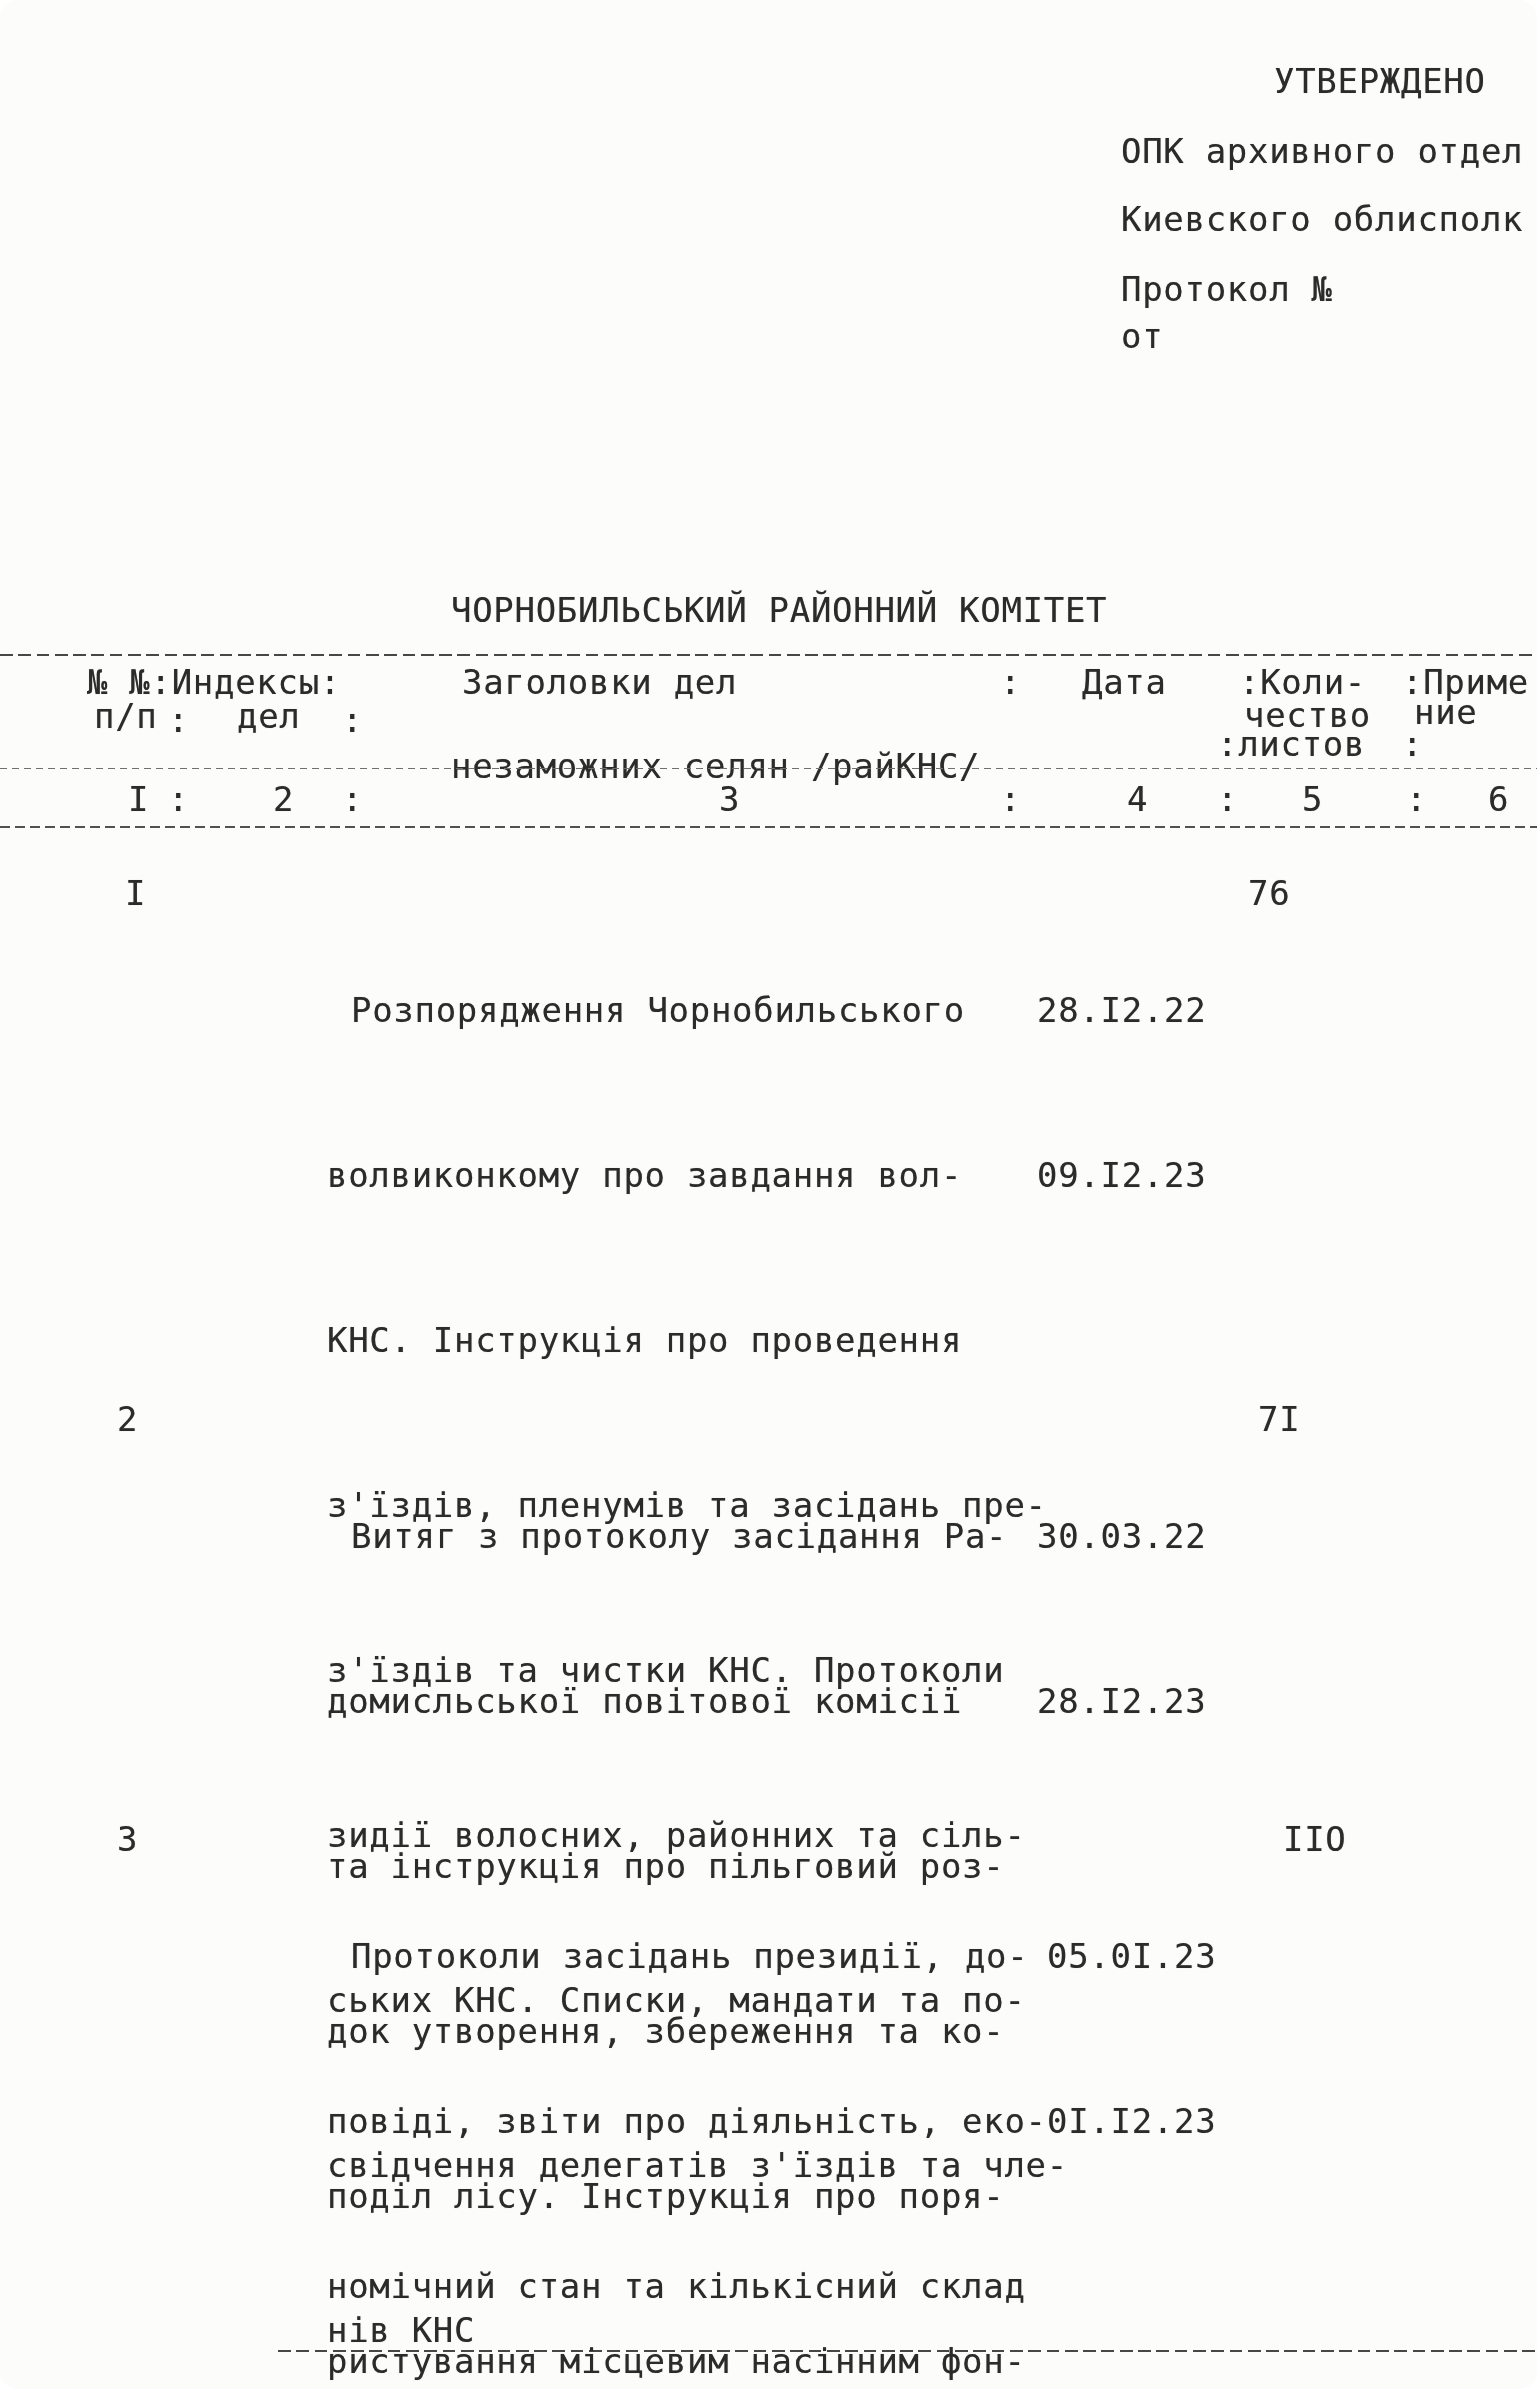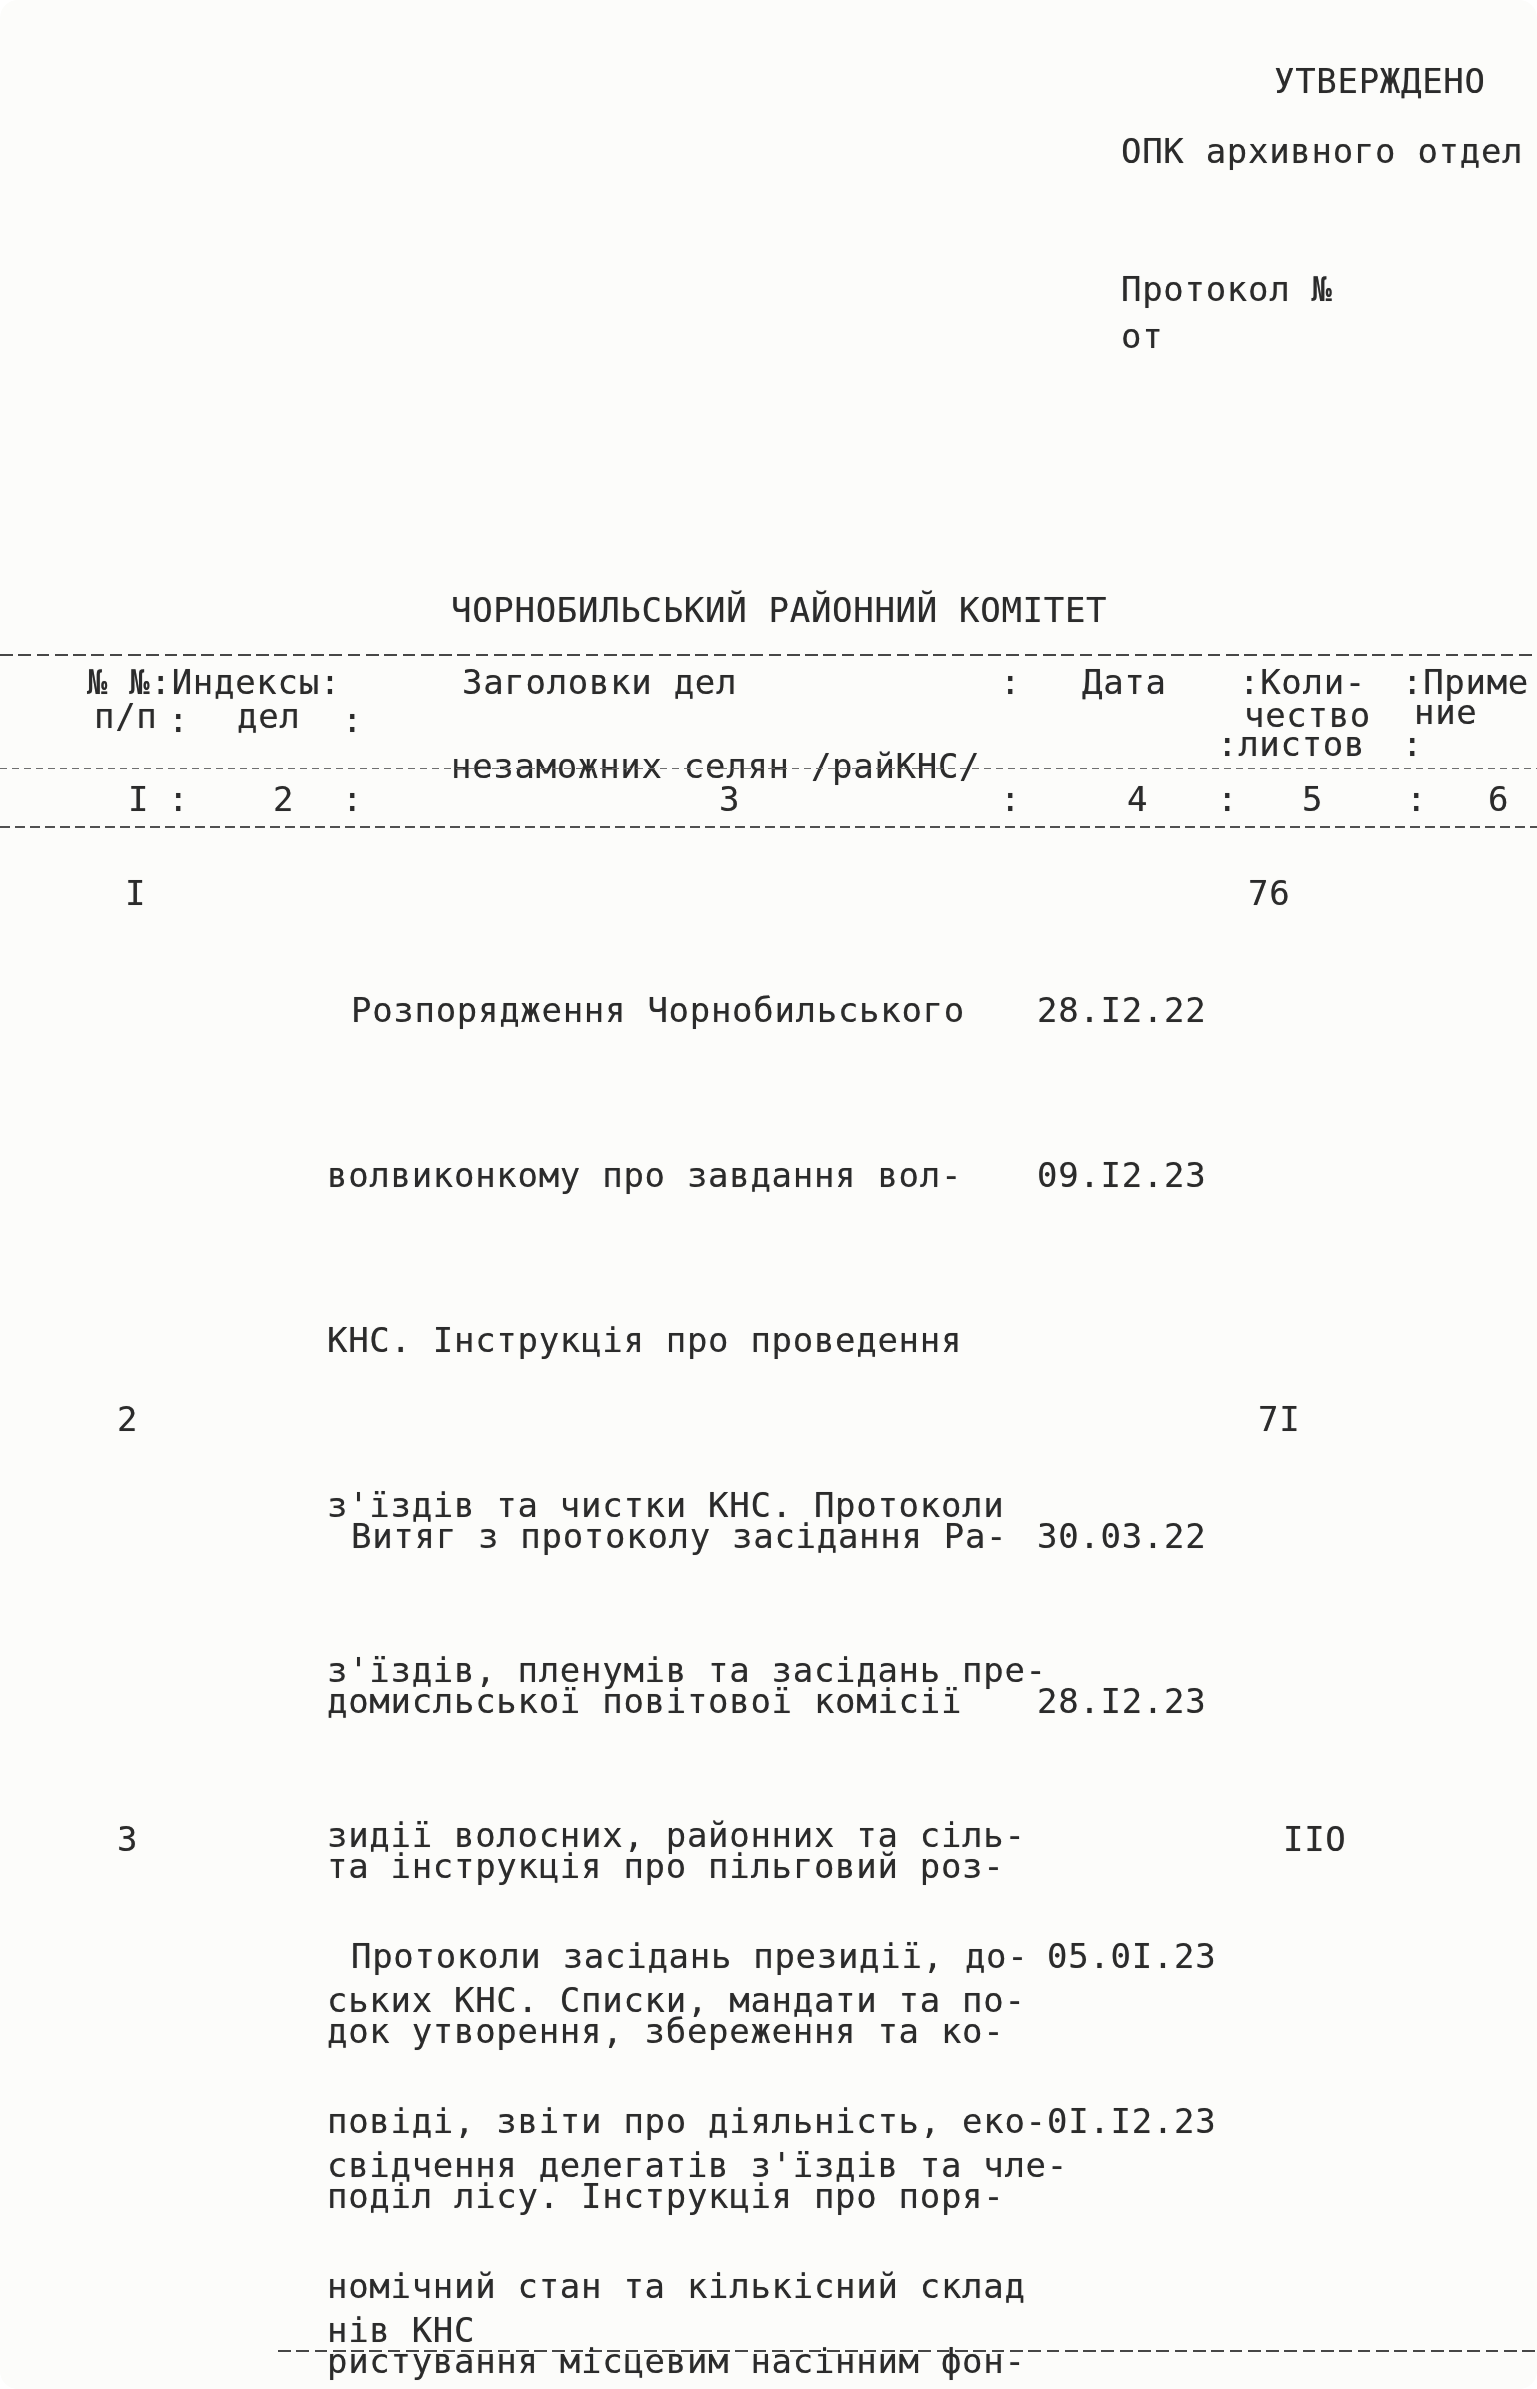--- a/index.html
+++ b/index.html
@@ -33,20 +33,21 @@
     background:repeating-linear-gradient(90deg,#515151 0 10px,transparent 10px 15px);
   }
 </style>
 </head>
 <body>
 
 <div class="page">
 
   <span class="abs ink" style="left:1274px;top:61px">УТВЕРЖДЕНО</span>
   <span class="abs ink" style="left:1121px;top:131px">ОПК архивного отдел</span>
+  <span class="abs ink" style="left:1121px;top:199px">Киевского облисполк</span>
   <span class="abs ink" style="left:1121px;top:269px">Протокол №</span>
   <span class="abs ink" style="left:1121px;top:316px">от</span>
 
   <div class="abs ink title-block" style="left:451px;top:480px;width:719px">
     <div>ЧОРНОБИЛЬСЬКИЙ РАЙОННИЙ КОМІТЕТ</div>
     <div>незаможних селян /райКНС/</div>
   </div>
 
   <div class="rule" style="left:0;top:654px;width:1537px"></div>
   <div class="rule fine" style="left:0;top:768px;width:1537px"></div>
@@ -78,22 +79,22 @@
   <span class="abs ink" style="left:1217px;top:779px">:</span>
   <span class="abs ink" style="left:1302px;top:779px">5</span>
   <span class="abs ink" style="left:1406px;top:779px">:</span>
   <span class="abs ink" style="left:1488px;top:779px">6</span>
 
   <span class="abs ink" style="left:125px;top:873px">I</span>
   <div class="abs ink entry" style="left:327px;top:873px">
     <div class="ind">Розпорядження Чорнобильського</div>
     <div>волвиконкому про завдання вол-</div>
     <div>КНС. Інструкція про проведення</div>
+    <div>з'їздів, пленумів та засідань пре-</div>
     <div>з'їздів та чистки КНС. Протоколи</div>
-    <div>з'їздів, пленумів та засідань пре-</div>
     <div>зидії волосних, районних та сіль-</div>
     <div>ських КНС. Списки, мандати та по-</div>
     <div>свідчення делегатів з'їздів та чле-</div>
     <div>нів КНС</div>
   </div>
   <div class="abs ink dates" style="left:1037px;top:873px">
     <div>28.I2.22</div>
     <div>09.I2.23</div>
   </div>
   <span class="abs ink" style="left:1248px;top:873px">76</span>

